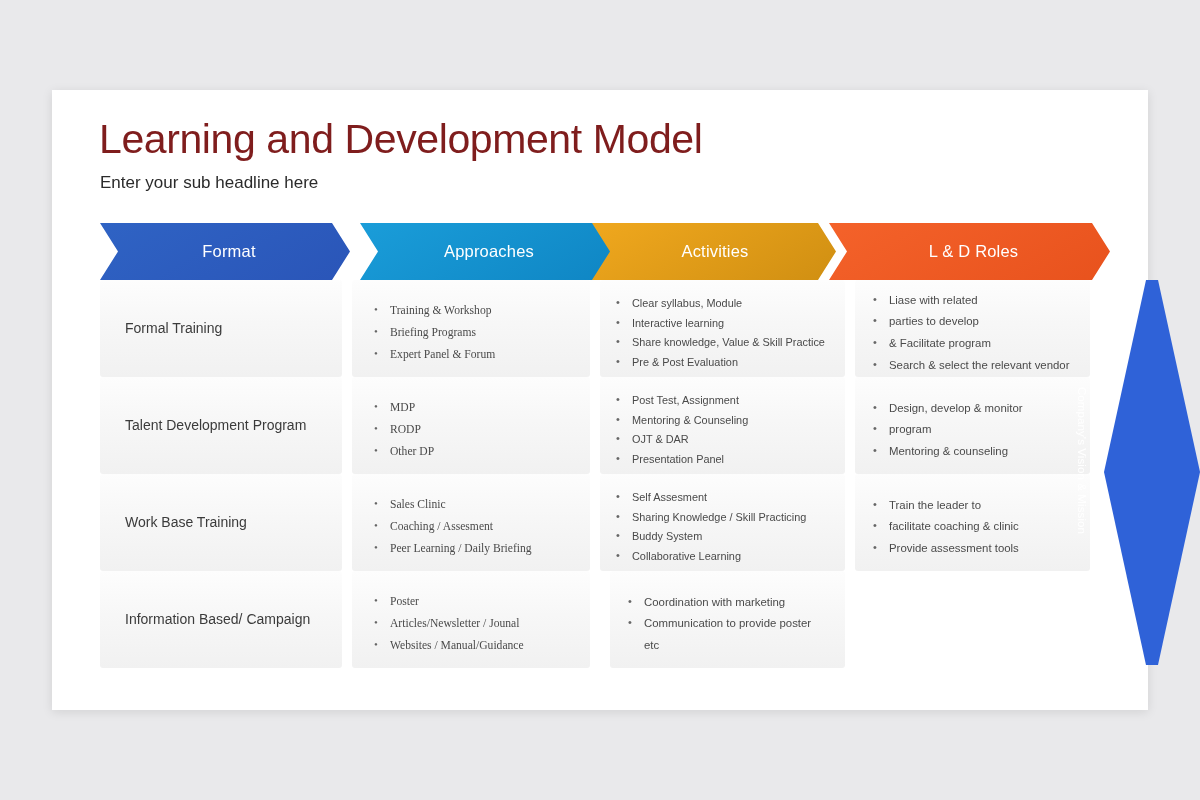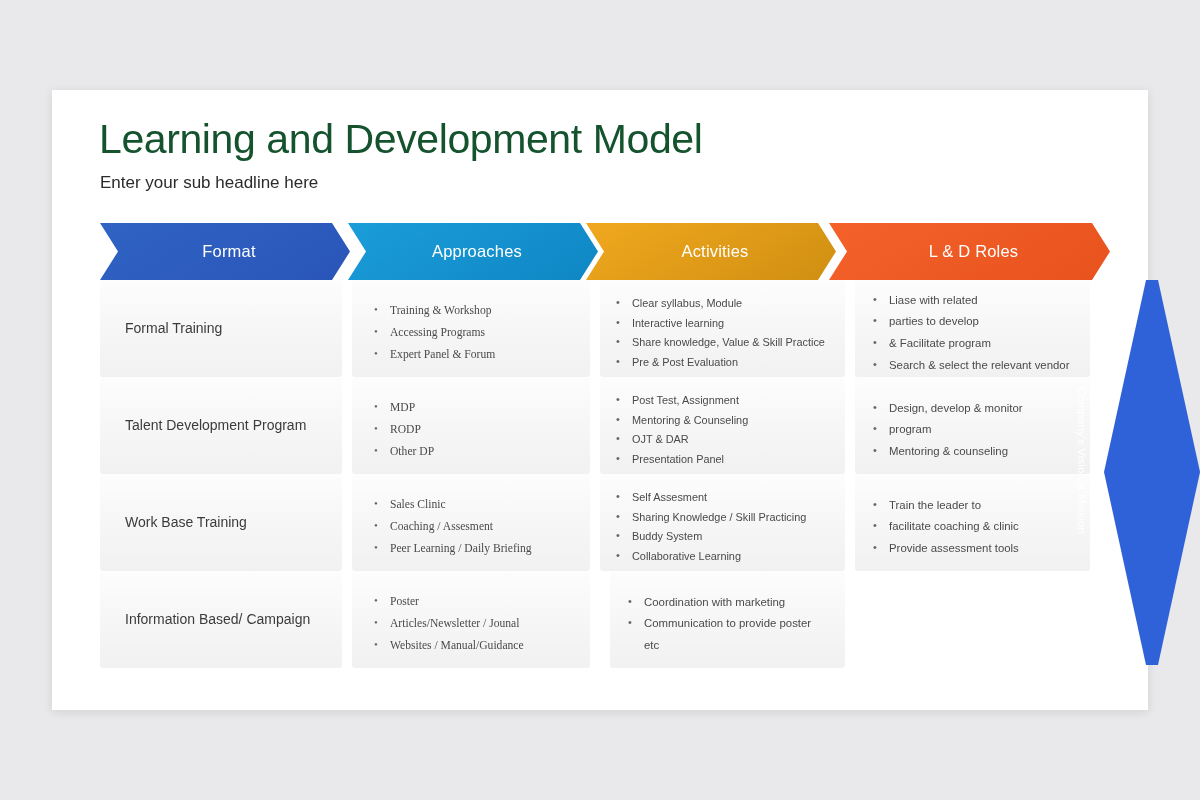--- a/index.html
+++ b/index.html
@@ -29,21 +29,21 @@
   }
 
   
   #page-title {
     position: absolute;
     left: 47px;
     top: 26px;
     font-size: 41px;
     font-weight: 400;
     letter-spacing: -0.4px;
-    color: #14532d;
+    color: #7f1d1d;
     white-space: nowrap;
   }
 
   #page-subtitle {
     position: absolute;
     left: 48px;
     top: 83px;
     font-size: 17px;
     font-weight: 400;
     color: #2b2b2b;
@@ -219,41 +219,41 @@
 
   <h1 id="page-title">Learning and Development Model</h1>
   <div id="page-subtitle">Enter your sub headline here</div>
 
   <div id="diagram">
 
     <div id="chevron-header">
         <div class="chevron" style="left: 0px; width: 250px; background: linear-gradient(150deg, rgb(47, 99, 196) 0%, rgb(42, 85, 184) 100%); z-index: 10;">
           <span class="chevron-label">Format</span>
         </div>
-        <div class="chevron" style="left: 248px; width: 250px; background: linear-gradient(150deg, rgb(26, 157, 217) 0%, rgb(15, 134, 196) 100%); z-index: 9;">
+        <div class="chevron" style="left: 260px; width: 250px; background: linear-gradient(150deg, rgb(26, 157, 217) 0%, rgb(15, 134, 196) 100%); z-index: 9;">
           <span class="chevron-label">Approaches</span>
         </div>
         <div class="chevron" style="left: 486px; width: 250px; background: linear-gradient(150deg, rgb(240, 168, 30) 0%, rgb(208, 143, 18) 100%); z-index: 8;">
           <span class="chevron-label">Activities</span>
         </div>
         <div class="chevron" style="left: 729px; width: 281px; background: linear-gradient(150deg, rgb(244, 98, 42) 0%, rgb(232, 82, 29) 100%); z-index: 7;">
           <span class="chevron-label">L &amp; D Roles</span>
         </div>
       </div>
 
     <div id="table-body">
         <div class="table-row">
           <div class="cell col-format">
             <div class="format-label">Formal Training</div>
           </div>
           <div class="cell-gap"></div>
           <div class="cell col-approach">
             <ul class="bullets">
               <li>Training &amp; Workshop</li>
-              <li>Accessing Programs</li>
+              <li>Briefing Programs</li>
               <li>Expert Panel &amp; Forum</li>
             </ul>
           </div>
           <div class="cell-gap"></div>
           <div class="cell col-activity">
             <ul class="bullets">
               <li>Clear syllabus, Module</li>
               <li>Interactive learning</li>
               <li>Share knowledge, Value &amp; Skill Practice</li>
               <li>Pre &amp; Post Evaluation</li>

